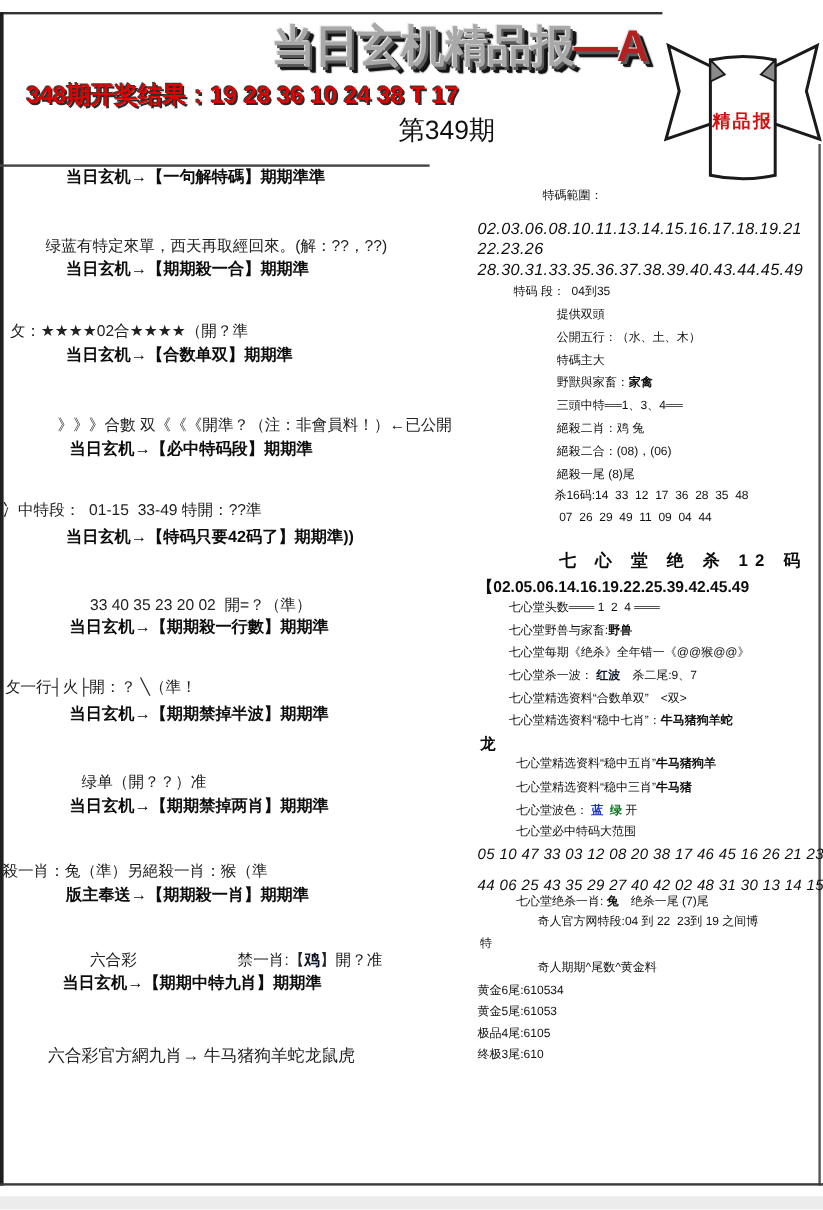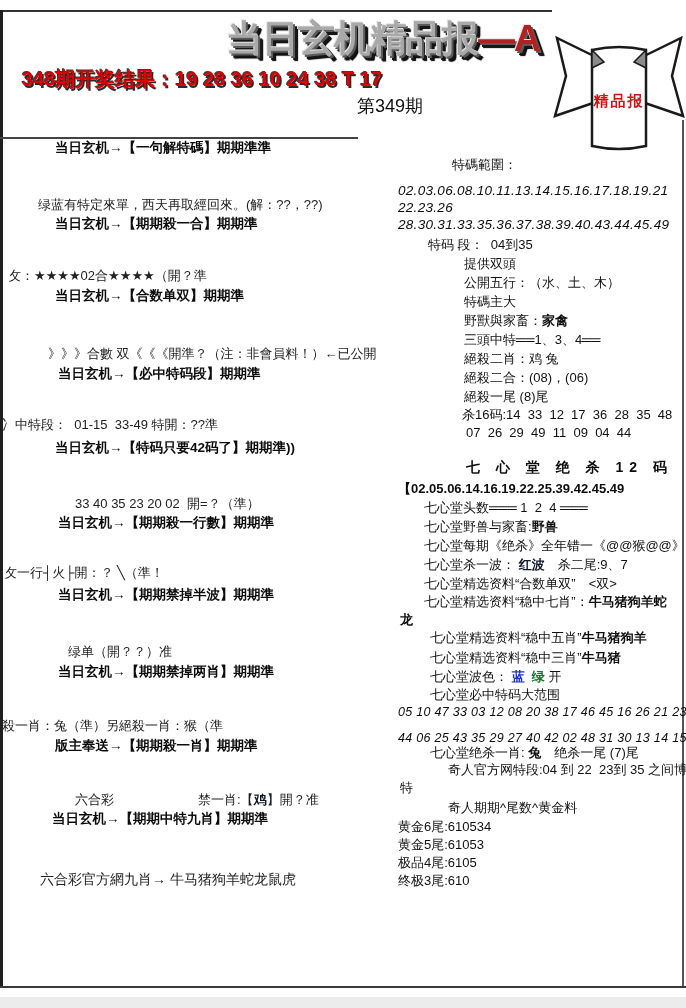--- a/index.html
+++ b/index.html
@@ -1,34 +1,34 @@
 <!DOCTYPE html>
 <html><head>
 <meta charset="utf-8">
 <style>
   html,body{margin:0;padding:0;}
   #page{position:relative;width:686px;height:1008px;background:#ffffff;overflow:hidden;
         font-family:"Liberation Sans","DejaVu Sans",sans-serif;color:#151515;}
   .abs{position:absolute;white-space:pre;line-height:1.15;}
   .tip{font-size:13px;color:#222;}
   .lbl{font-size:13.5px;font-weight:bold;color:#0d0d0d;}
-  .r13{font-size:13px;color:#111;}
+  .r13{font-size:10px;color:#111;}
   .b13{font-size:13px;font-weight:bold;color:#0d0d0d;}
   .nums{font-size:12.5px;letter-spacing:.3px;color:#0d0d0d;font-style:italic;}
   .bold{font-weight:bold;}
   .red{color:#0f172a;}
   .blue{color:#1a35c4;}
   .green{color:#0f7a23;}
   .hr,.vr{position:absolute;background:#333;}
   #title{position:absolute;left:226px;top:14px;font-size:37px;font-weight:bold;letter-spacing:-1px;
          color:#a9a9a9;text-shadow:-1px -1px 0 #e6e6e6,2px 2px 0 #5a5a5a,4px 4px 0 #161616,5px 5px 1px #000;}
   #title .suffix{color:#b42020;}
   #result{position:absolute;left:22px;top:66px;font-size:20px;font-weight:bold;color:#e00000;
           text-shadow:1.5px 1.5px 0 #2b2b2b,-1px -1px 0 #3c3c3c;white-space:pre;}
-  #issue{position:absolute;left:332px;top:94px;font-size:18px;color:#101010;margin-left:25px;}
+  #issue{position:absolute;left:332px;top:94px;font-size:22px;color:#101010;}
   #badge{position:absolute;left:552px;top:26px;}
   #badge text{font-size:15px;font-weight:bold;fill:#d31212;letter-spacing:2px;}
   .qxtitle{font-size:14px;font-weight:bold;letter-spacing:6px;color:#0d0d0d;text-align:center;}
   #bottomstrip{position:absolute;left:0;top:997px;width:686px;height:11px;background:#ececec;}
 </style>
 </head>
 <body>
 
 <div id="page">
 
@@ -109,21 +109,21 @@
   <div class="abs r13" style="left:424px;top:577px">七心堂精选资料“合数单双”　&lt;双&gt;</div>
   <div class="abs r13" style="left:424px;top:595px"><span>七心堂精选资料“稳中七肖”：</span><span class="bold">牛马猪狗羊蛇</span></div>
   <div class="abs b13" style="left:400px;top:613px">龙</div>
   <div class="abs r13" style="left:430px;top:631px"><span>七心堂精选资料“稳中五肖”</span><span class="bold">牛马猪狗羊</span></div>
   <div class="abs r13" style="left:430px;top:651px"><span>七心堂精选资料“稳中三肖”</span><span class="bold">牛马猪</span></div>
   <div class="abs r13" style="left:430px;top:670px"><span>七心堂波色： </span><span class="blue bold">蓝</span><span>  </span><span class="green bold">绿</span><span> 开</span></div>
   <div class="abs r13" style="left:430px;top:688px">七心堂必中特码大范围</div>
   <div class="abs nums" style="left:398px;top:705px">05 10 47 33 03 12 08 20 38 17 46 45 16 26 21 23 32</div>
   <div class="abs nums" style="left:398px;top:731px">44 06 25 43 35 29 27 40 42 02 48 31 30 13 14 15</div>
   <div class="abs r13" style="left:430px;top:746px"><span>七心堂绝杀一肖: </span><span class="bold">兔</span><span>　绝杀一尾 (7)尾</span></div>
-  <div class="abs r13" style="left:448px;top:763px">奇人官方网特段:04 到 22  23到 35 之间博</div>
+  <div class="abs r13" style="left:448px;top:763px">奇人官方网特段:04 到 22  23到 19 之间博</div>
   <div class="abs r13" style="left:400px;top:781px">特</div>
   <div class="abs r13" style="left:448px;top:801px">奇人期期^尾数^黄金料</div>
   <div class="abs r13" style="left:398px;top:820px">黄金6尾:610534</div>
   <div class="abs r13" style="left:398px;top:838px">黄金5尾:61053</div>
   <div class="abs r13" style="left:398px;top:856px">极品4尾:6105</div>
   <div class="abs r13" style="left:398px;top:874px">终极3尾:610</div>
 
 </div>
 
 </body></html>

